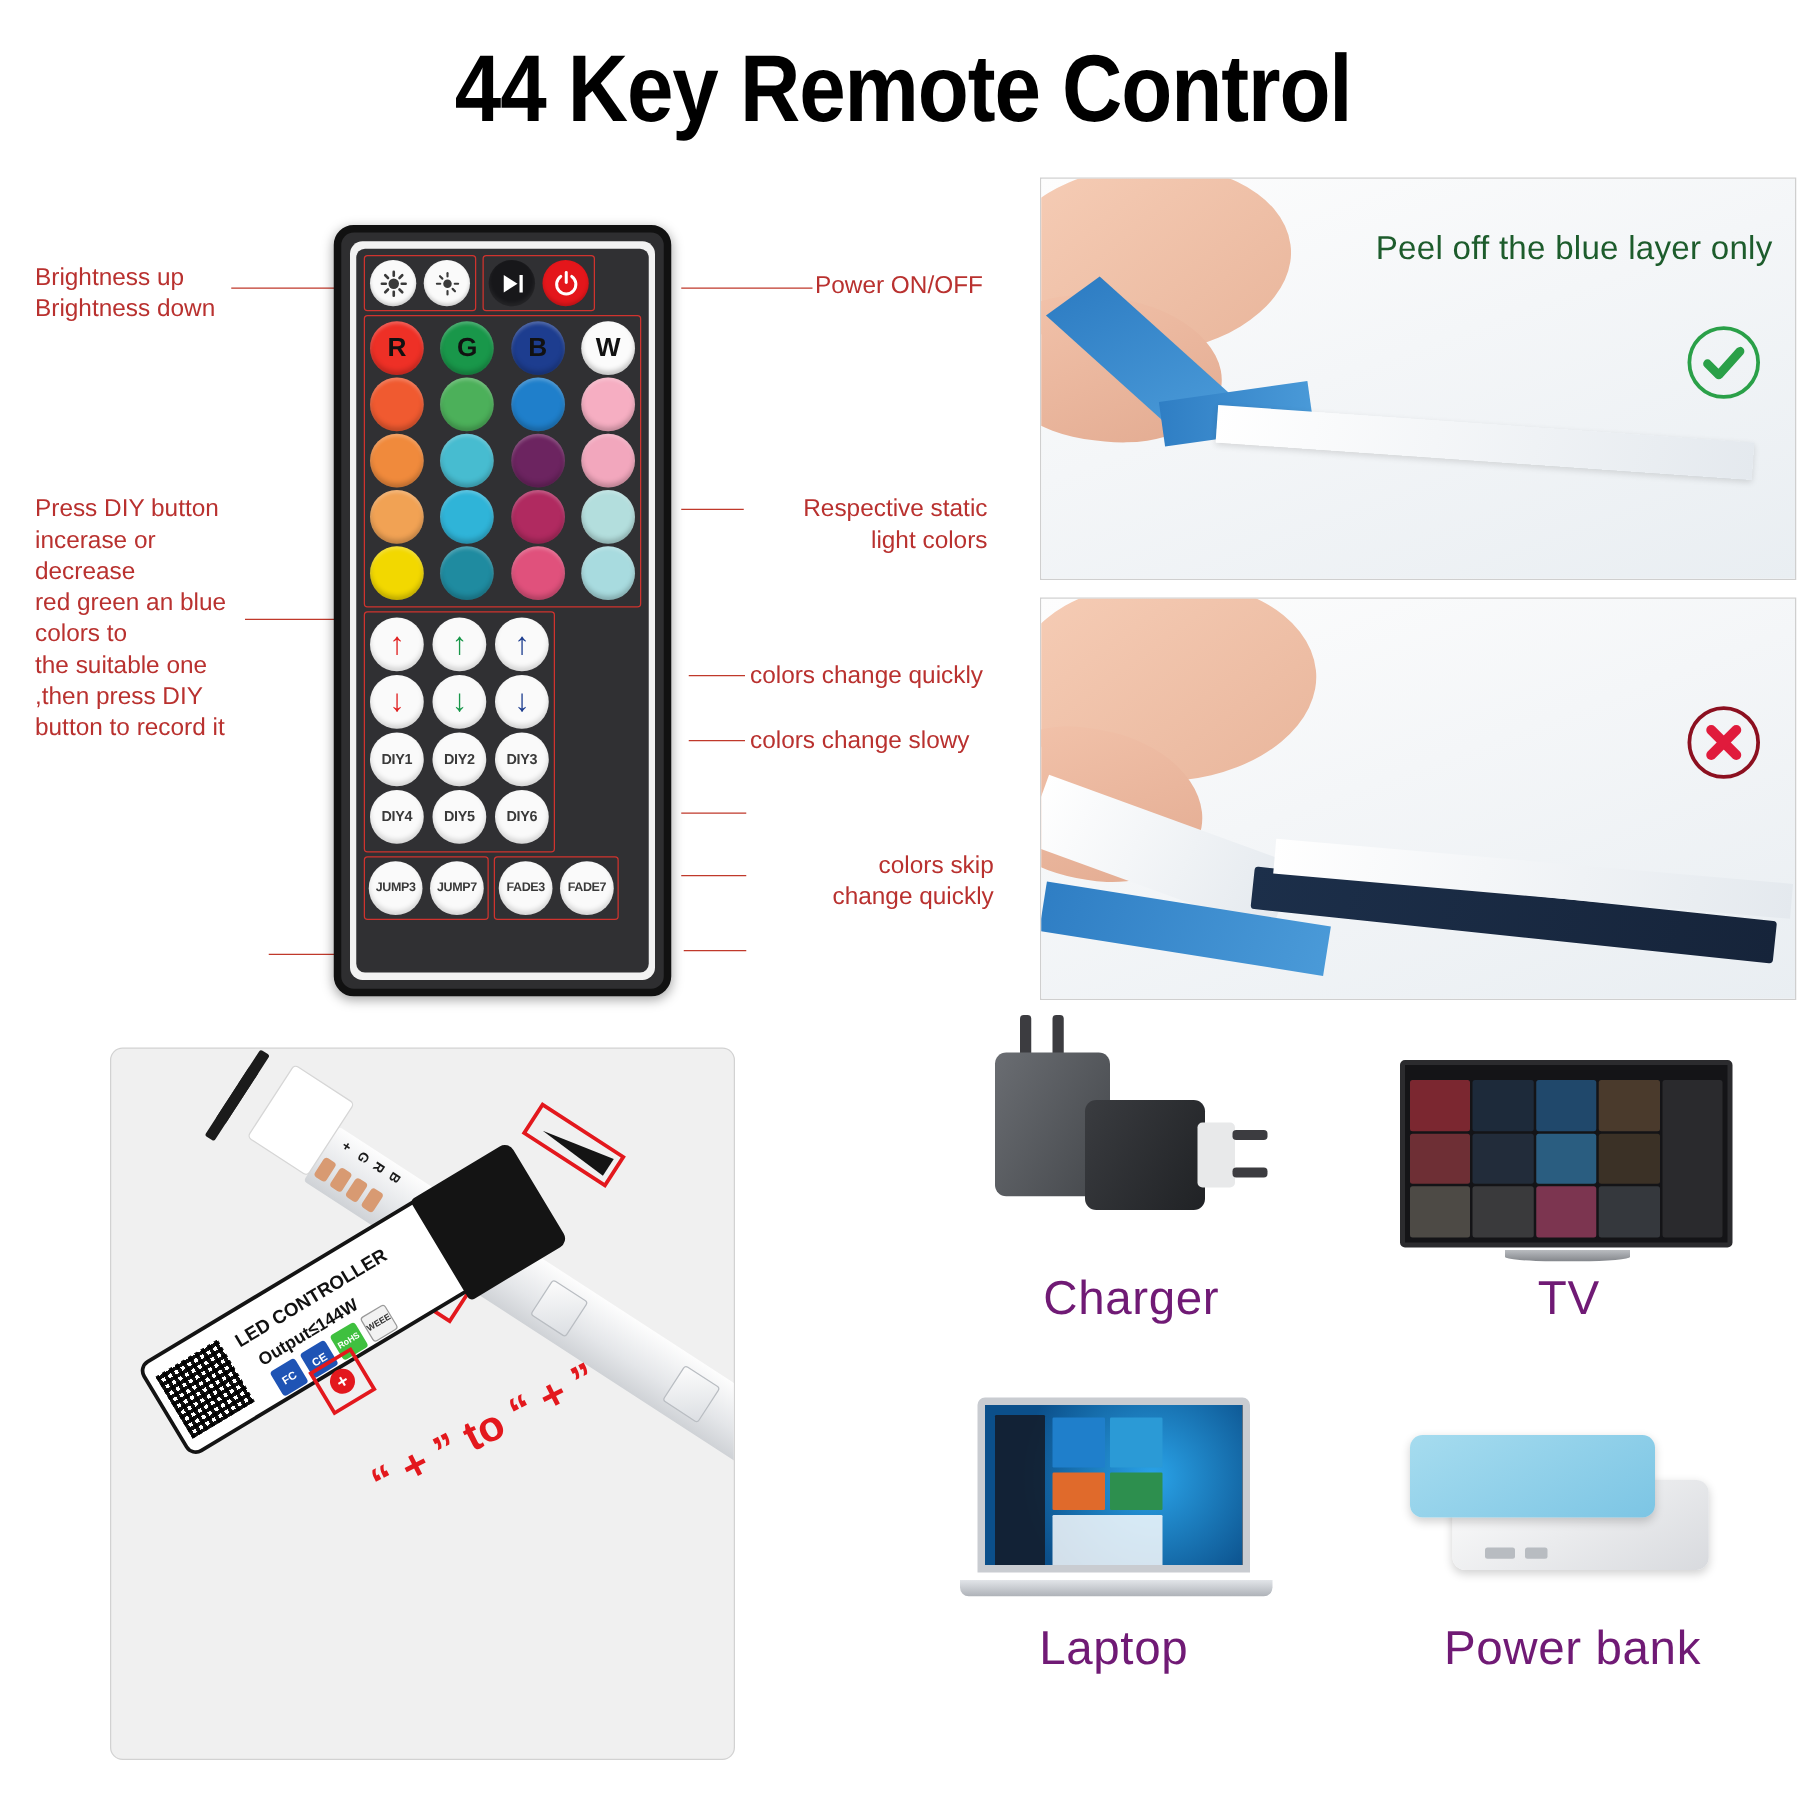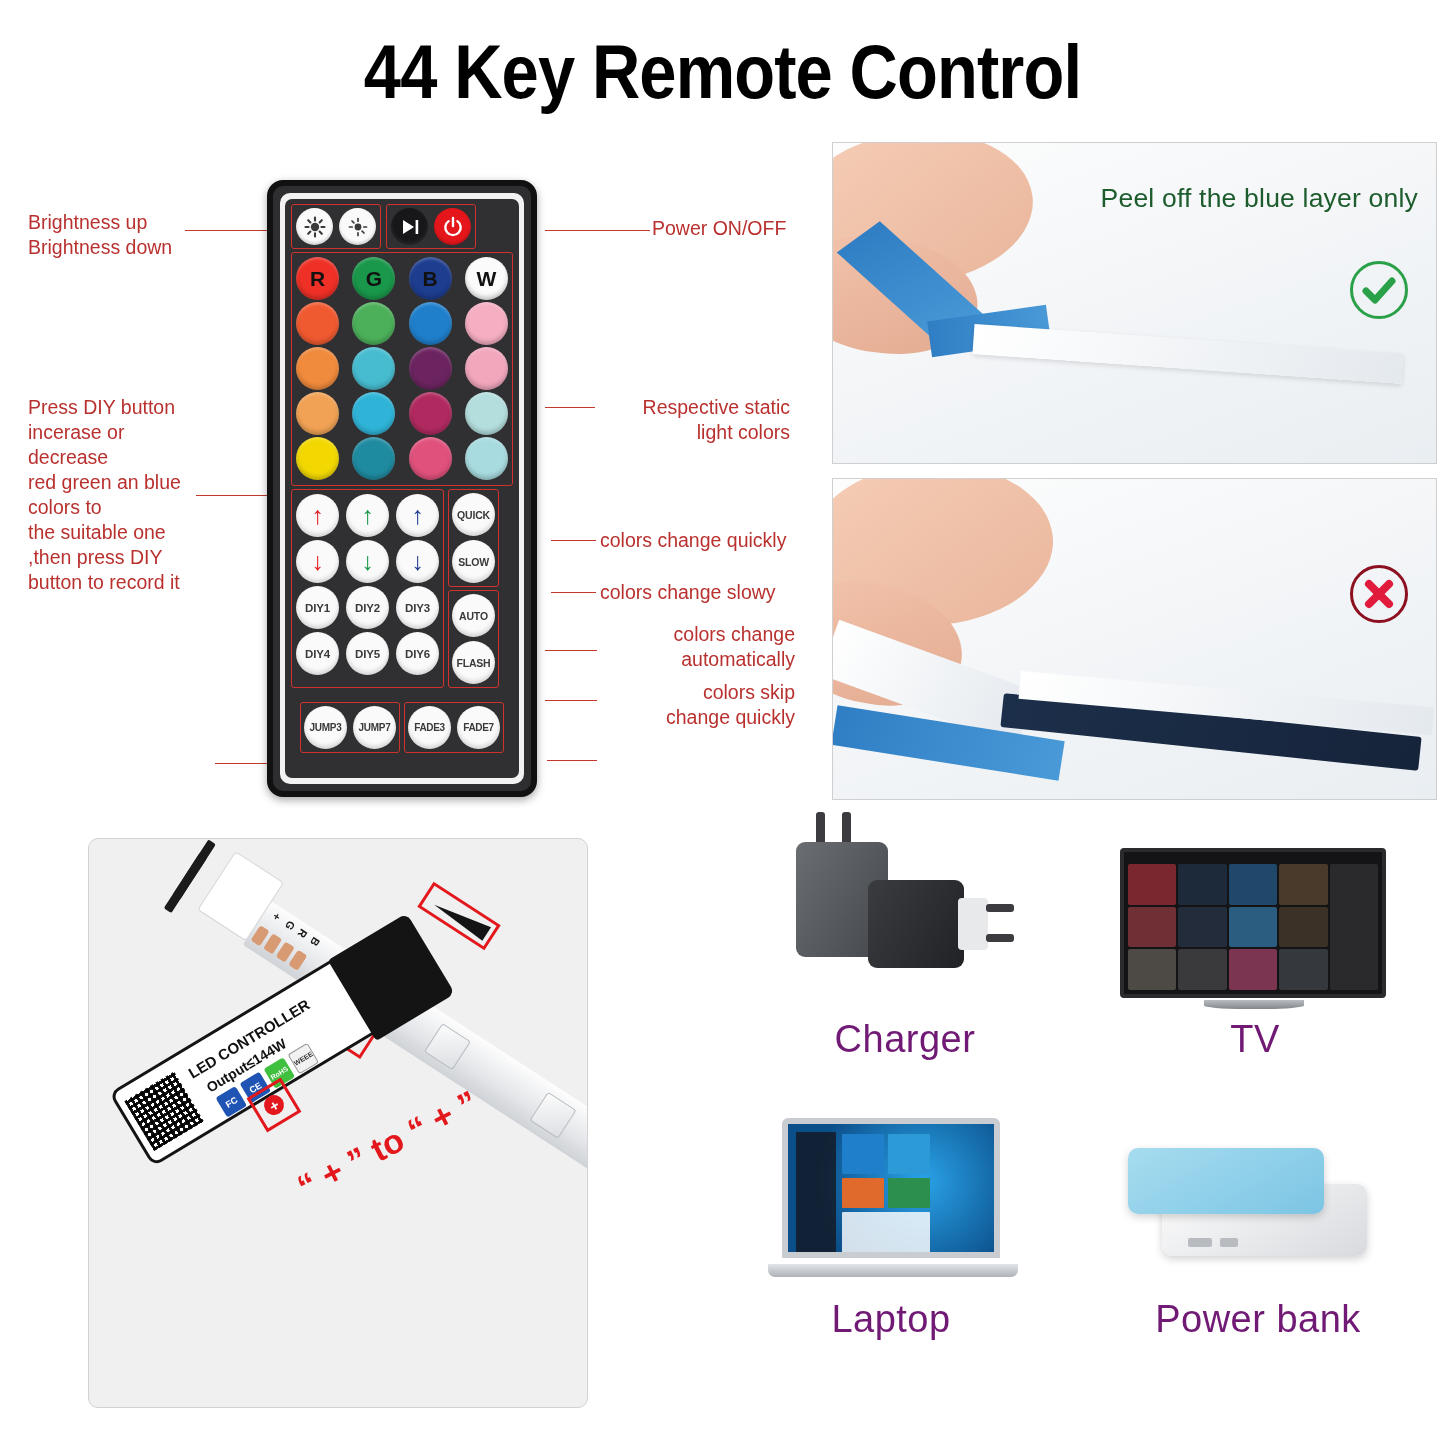--- a/index.html
+++ b/index.html
@@ -100,21 +100,21 @@
           font-size: 11.5px; font-weight: bold; color:#3a3a3a; letter-spacing:-.2px;
           box-shadow: inset 0 -3px 4px rgba(0,0,0,.15); }
   #side-col { margin-left: 4px; display:flex; flex-direction: column; gap: 3px; }
   .side-box { border: 1.7px solid #d0332e; border-radius:3px; padding: 3px; display:flex; flex-direction:column; gap:4px; }
   .sbtn { width: 43px; height: 43px; border-radius: 50%; background:#fafafa;
           display:flex; align-items:center; justify-content:center;
           font-size: 10.5px; font-weight: bold; color:#3a3a3a; letter-spacing:-.2px;
           box-shadow: inset 0 -3px 4px rgba(0,0,0,.15); }
 
   
-  #bottom-wrap { display:flex; gap: 4px; margin-top: 14px; justify-content: center; }
+  #bottom-wrap { display:flex; gap: 4px; margin-top: 3px; }
   .bot-box { border: 1.7px solid #d0332e; border-radius:3px; padding:3px; display:flex; gap:6px; }
   .botbtn { width: 43px; height: 43px; border-radius:50%; background:#fafafa;
             display:flex; align-items:center; justify-content:center;
             font-size: 10px; font-weight:bold; color:#3a3a3a; letter-spacing:-.3px;
             box-shadow: inset 0 -3px 4px rgba(0,0,0,.15); }
 
   
   .arrow-g { font-size: 25px; line-height: 1; }
 
   
@@ -267,22 +267,20 @@
   <div class="ann right" style="left:600px; top:245px; width:190px;">Respective static
 light colors</div>
   <div class="leader" style="left:545px; top:257px; width:50px;"></div>
 
   <div class="ann" style="left:600px; top:378px;">colors change quickly</div>
   <div class="leader" style="left:551px; top:390px; width:45px;"></div>
 
   <div class="ann" style="left:600px; top:430px;">colors change slowy</div>
   <div class="leader" style="left:551px; top:442px; width:45px;"></div>
 
-  <div class="ann right" style="left:600px; top:472px; width:195px;">colors change
-automatically</div>
   <div class="leader" style="left:545px; top:500px; width:52px;"></div>
 
   <div class="ann right" style="left:600px; top:530px; width:195px;">colors skip
 change quickly</div>
   <div class="leader" style="left:545px; top:550px; width:52px;"></div>
 
   <div class="leader" style="left:547px; top:610px; width:50px;"></div>
 
   <div id="remote">
     <div id="remote-inner">
@@ -402,30 +400,20 @@
                   <div class="abtn">DIY2</div>
                   <div class="abtn">DIY3</div>
                 </div>
                 <div class="adrow">
                   <div class="abtn">DIY4</div>
                   <div class="abtn">DIY5</div>
                   <div class="abtn">DIY6</div>
                 </div>
               </div>
           </div>
-          <div id="side-col">
-            <div class="side-box">
-              <div class="sbtn">QUICK</div>
-              <div class="sbtn">SLOW</div>
-            </div>
-            <div class="side-box">
-              <div class="sbtn">AUTO</div>
-              <div class="sbtn">FLASH</div>
-            </div>
-          </div>
         </div>
 
         <div id="bottom-wrap">
           <div class="bot-box">
             <div class="botbtn">JUMP3</div>
             <div class="botbtn">JUMP7</div>
           </div>
           <div class="bot-box">
             <div class="botbtn">FADE3</div>
             <div class="botbtn">FADE7</div>

